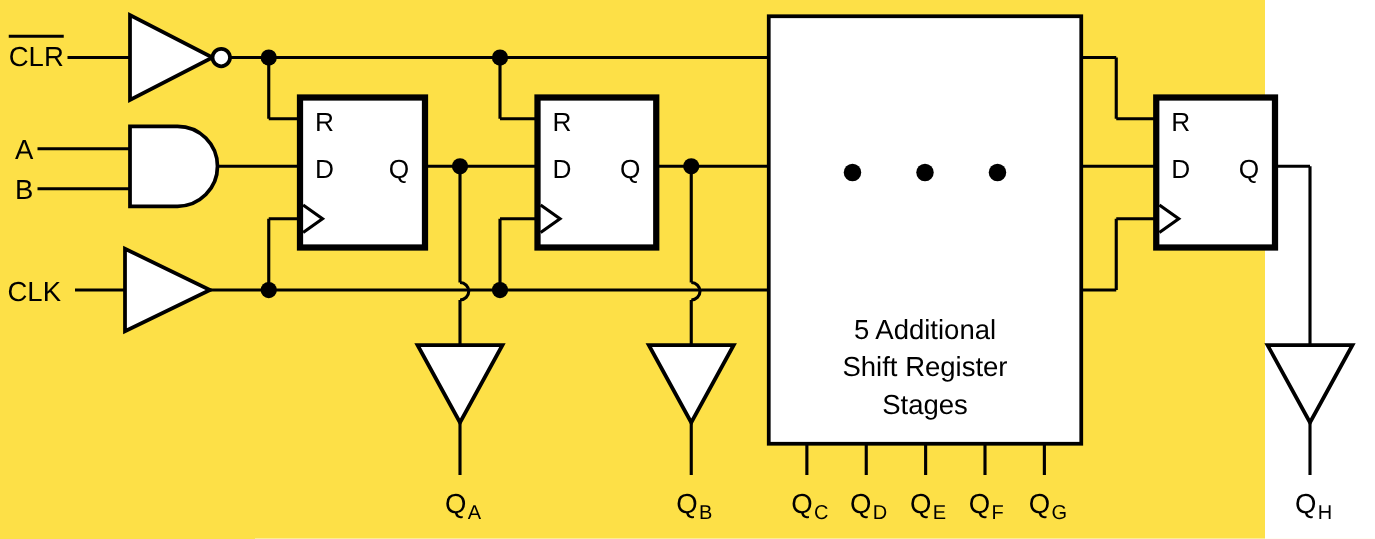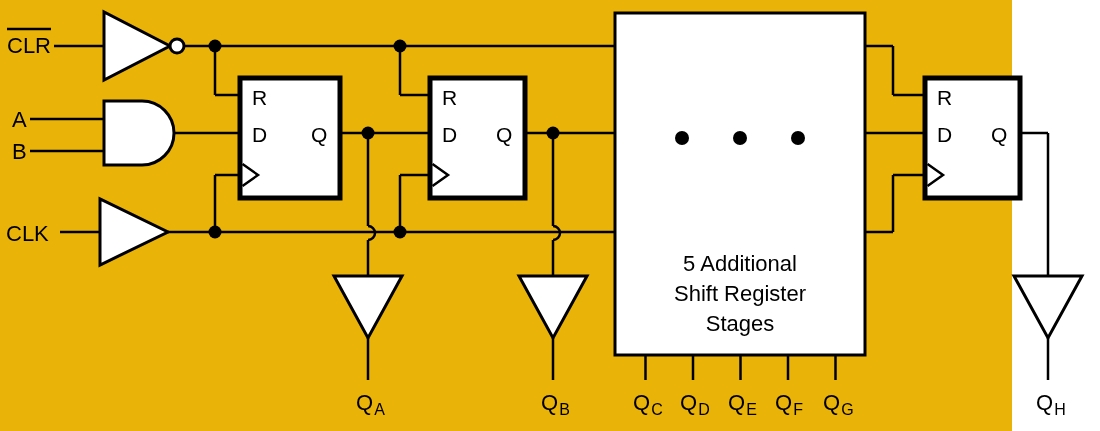--- a/index.html
+++ b/index.html
@@ -1,20 +1,20 @@
 <!DOCTYPE html>
 <html><head>
 <meta charset="utf-8">
 <style>
   html, body { margin: 0; padding: 0; background: #ffffff; }
   .canvas {
     position: relative;
     width: 1012px;
     height: 431px;
-    background: #eab308;
+    background: #fde047;
     font-family: "Liberation Sans", sans-serif;
   }
   svg { display: block; }
   svg text {
     font-family: "Liberation Sans", sans-serif;
     fill: #000000;
   }
   .lbl   { font-size: 22px; }
   .ff    { font-size: 21px; }
   .boxtx { font-size: 22px; text-anchor: middle; }

